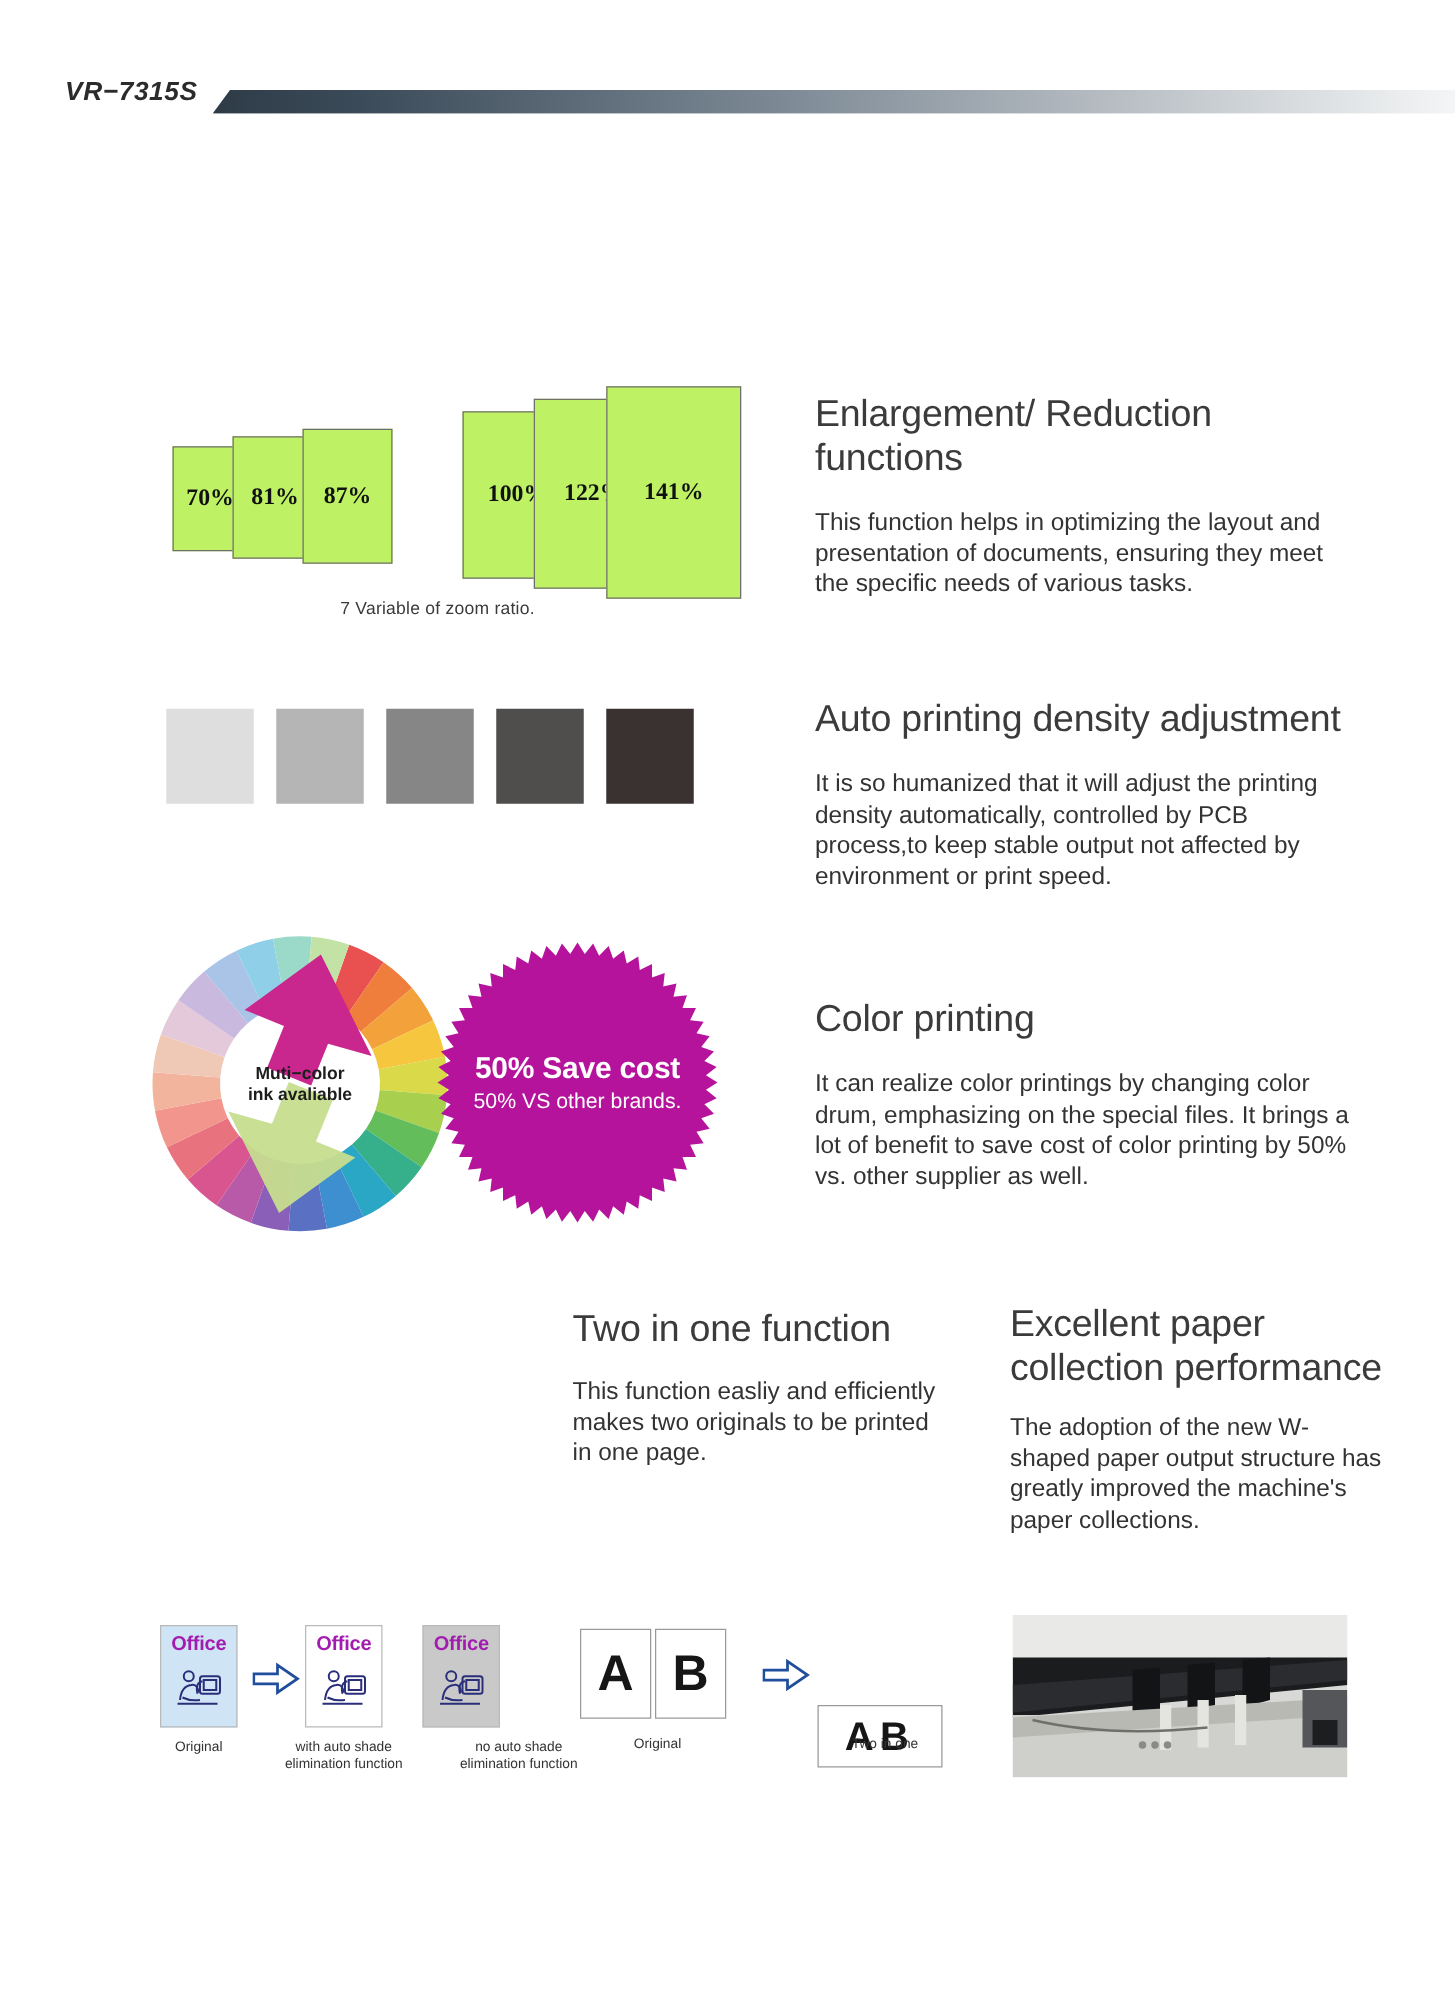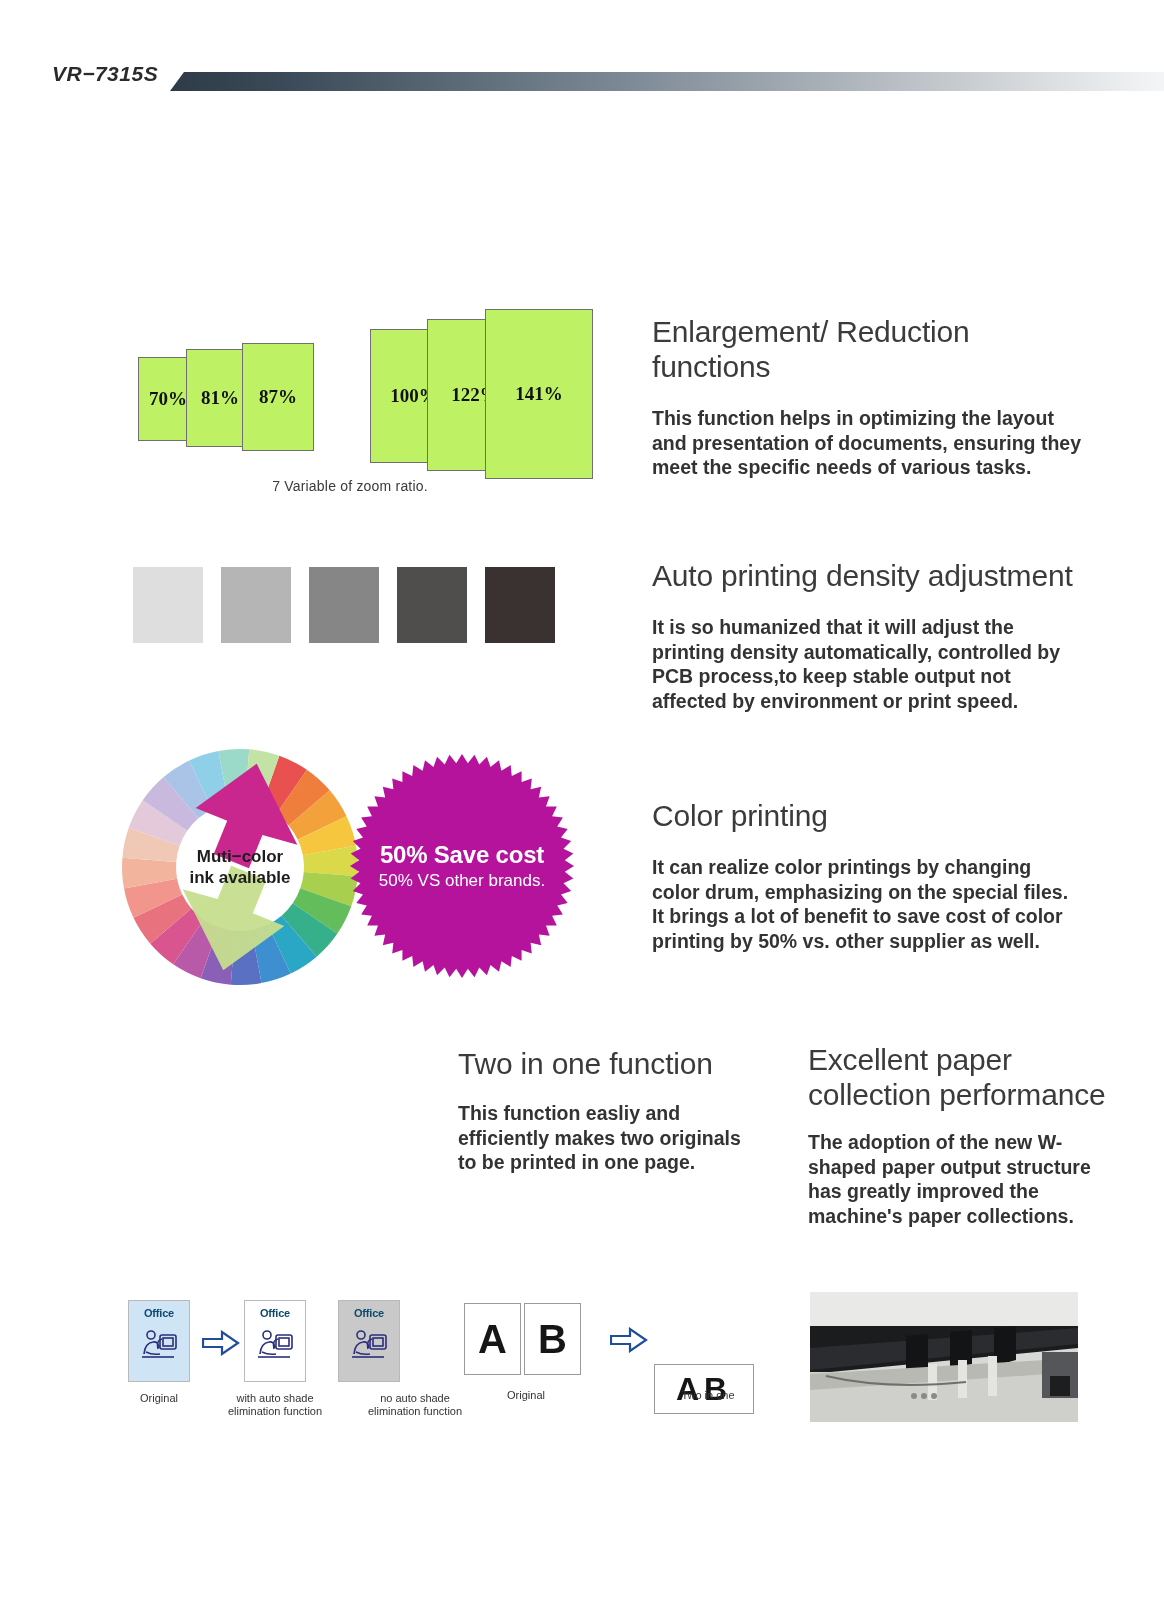--- a/index.html
+++ b/index.html
@@ -31,21 +31,21 @@
     font-size: 43px; font-weight: 400; line-height: 1.22; color: #3a3a3a;
     letter-spacing: -0.3px;
   }
 
   
   .feat-head {
     font-size: 30px; font-weight: 400; line-height: 1.17; color: #3b3b3b;
     letter-spacing: -0.2px;
   }
   .feat-body {
-    font-size: 19.5px; font-weight: 700; line-height: 1.26; color: #333333;
+    font-size: 19.5px; font-weight: 400; line-height: 1.26; color: #333333;
   }
 
   
   .rcol { position: absolute; left: 652px; width: 430px; }
   #block-enlargement { top: 314px; }
   #block-density     { top: 558px; }
   #block-color       { top: 798px; }
   .rcol .feat-body { margin-top: 22px; }
 
   
@@ -69,21 +69,21 @@
   .density-caption {
     position: absolute; left: 110px; top: 660px; width: 490px;
     text-align: center; font-size: 16.5px; color: #3a3a3a;
   }
 
   
   .wheel-figure { position: absolute; left: 120px; top: 742px; width: 240px; height: 250px; }
   .wheel-label {
     position: absolute; left: 0; top: 0; width: 240px; height: 250px;
     display: flex; flex-direction: column; align-items: center; justify-content: center;
-    font-size: 17px; font-weight: 700; color: #1d1d1d; line-height: 1.25;
+    font-size: 14px; font-weight: 700; color: #1d1d1d; line-height: 1.25;
     text-align: center; pointer-events: none;
   }
   
   .burst-figure { position: absolute; left: 348px; top: 752px; width: 228px; height: 228px; }
   .burst-text {
     position: absolute; left: 0; top: 0; width: 228px; height: 228px;
     display: flex; flex-direction: column; align-items: center; justify-content: center;
     color: #ffffff; pointer-events: none;
   }
   .burst-main { font-size: 24px; font-weight: 700; letter-spacing: -0.2px; }
@@ -97,21 +97,21 @@
   .bcol .feat-body { margin-top: 20px; }
   #col-paper .feat-body { margin-top: 18px; }
 
   
   .shade-figure { position: absolute; left: 110px; top: 1300px; width: 300px; height: 140px; }
   .office-card {
     position: absolute; top: 0; width: 62px; height: 82px;
     border: 1px solid #b9b9b9; display: flex; flex-direction: column;
     align-items: center; padding-top: 6px;
   }
-  .office-word { font-size: 11px; font-weight: 700; color: #0c4a6e; letter-spacing: -0.2px; }
+  .office-word { font-size: 16px; font-weight: 700; color: #a21caf; letter-spacing: -0.2px; }
   .office-glyph { margin-top: 3px; }
   .arrow-blue { position: absolute; }
   .fig-caption {
     position: absolute; font-size: 11px; color: #333333;
     text-align: center; line-height: 1.22;
   }
 
   
   .two-figure { position: absolute; left: 458px; top: 1303px; width: 300px; height: 140px; }
   .ab-page {

